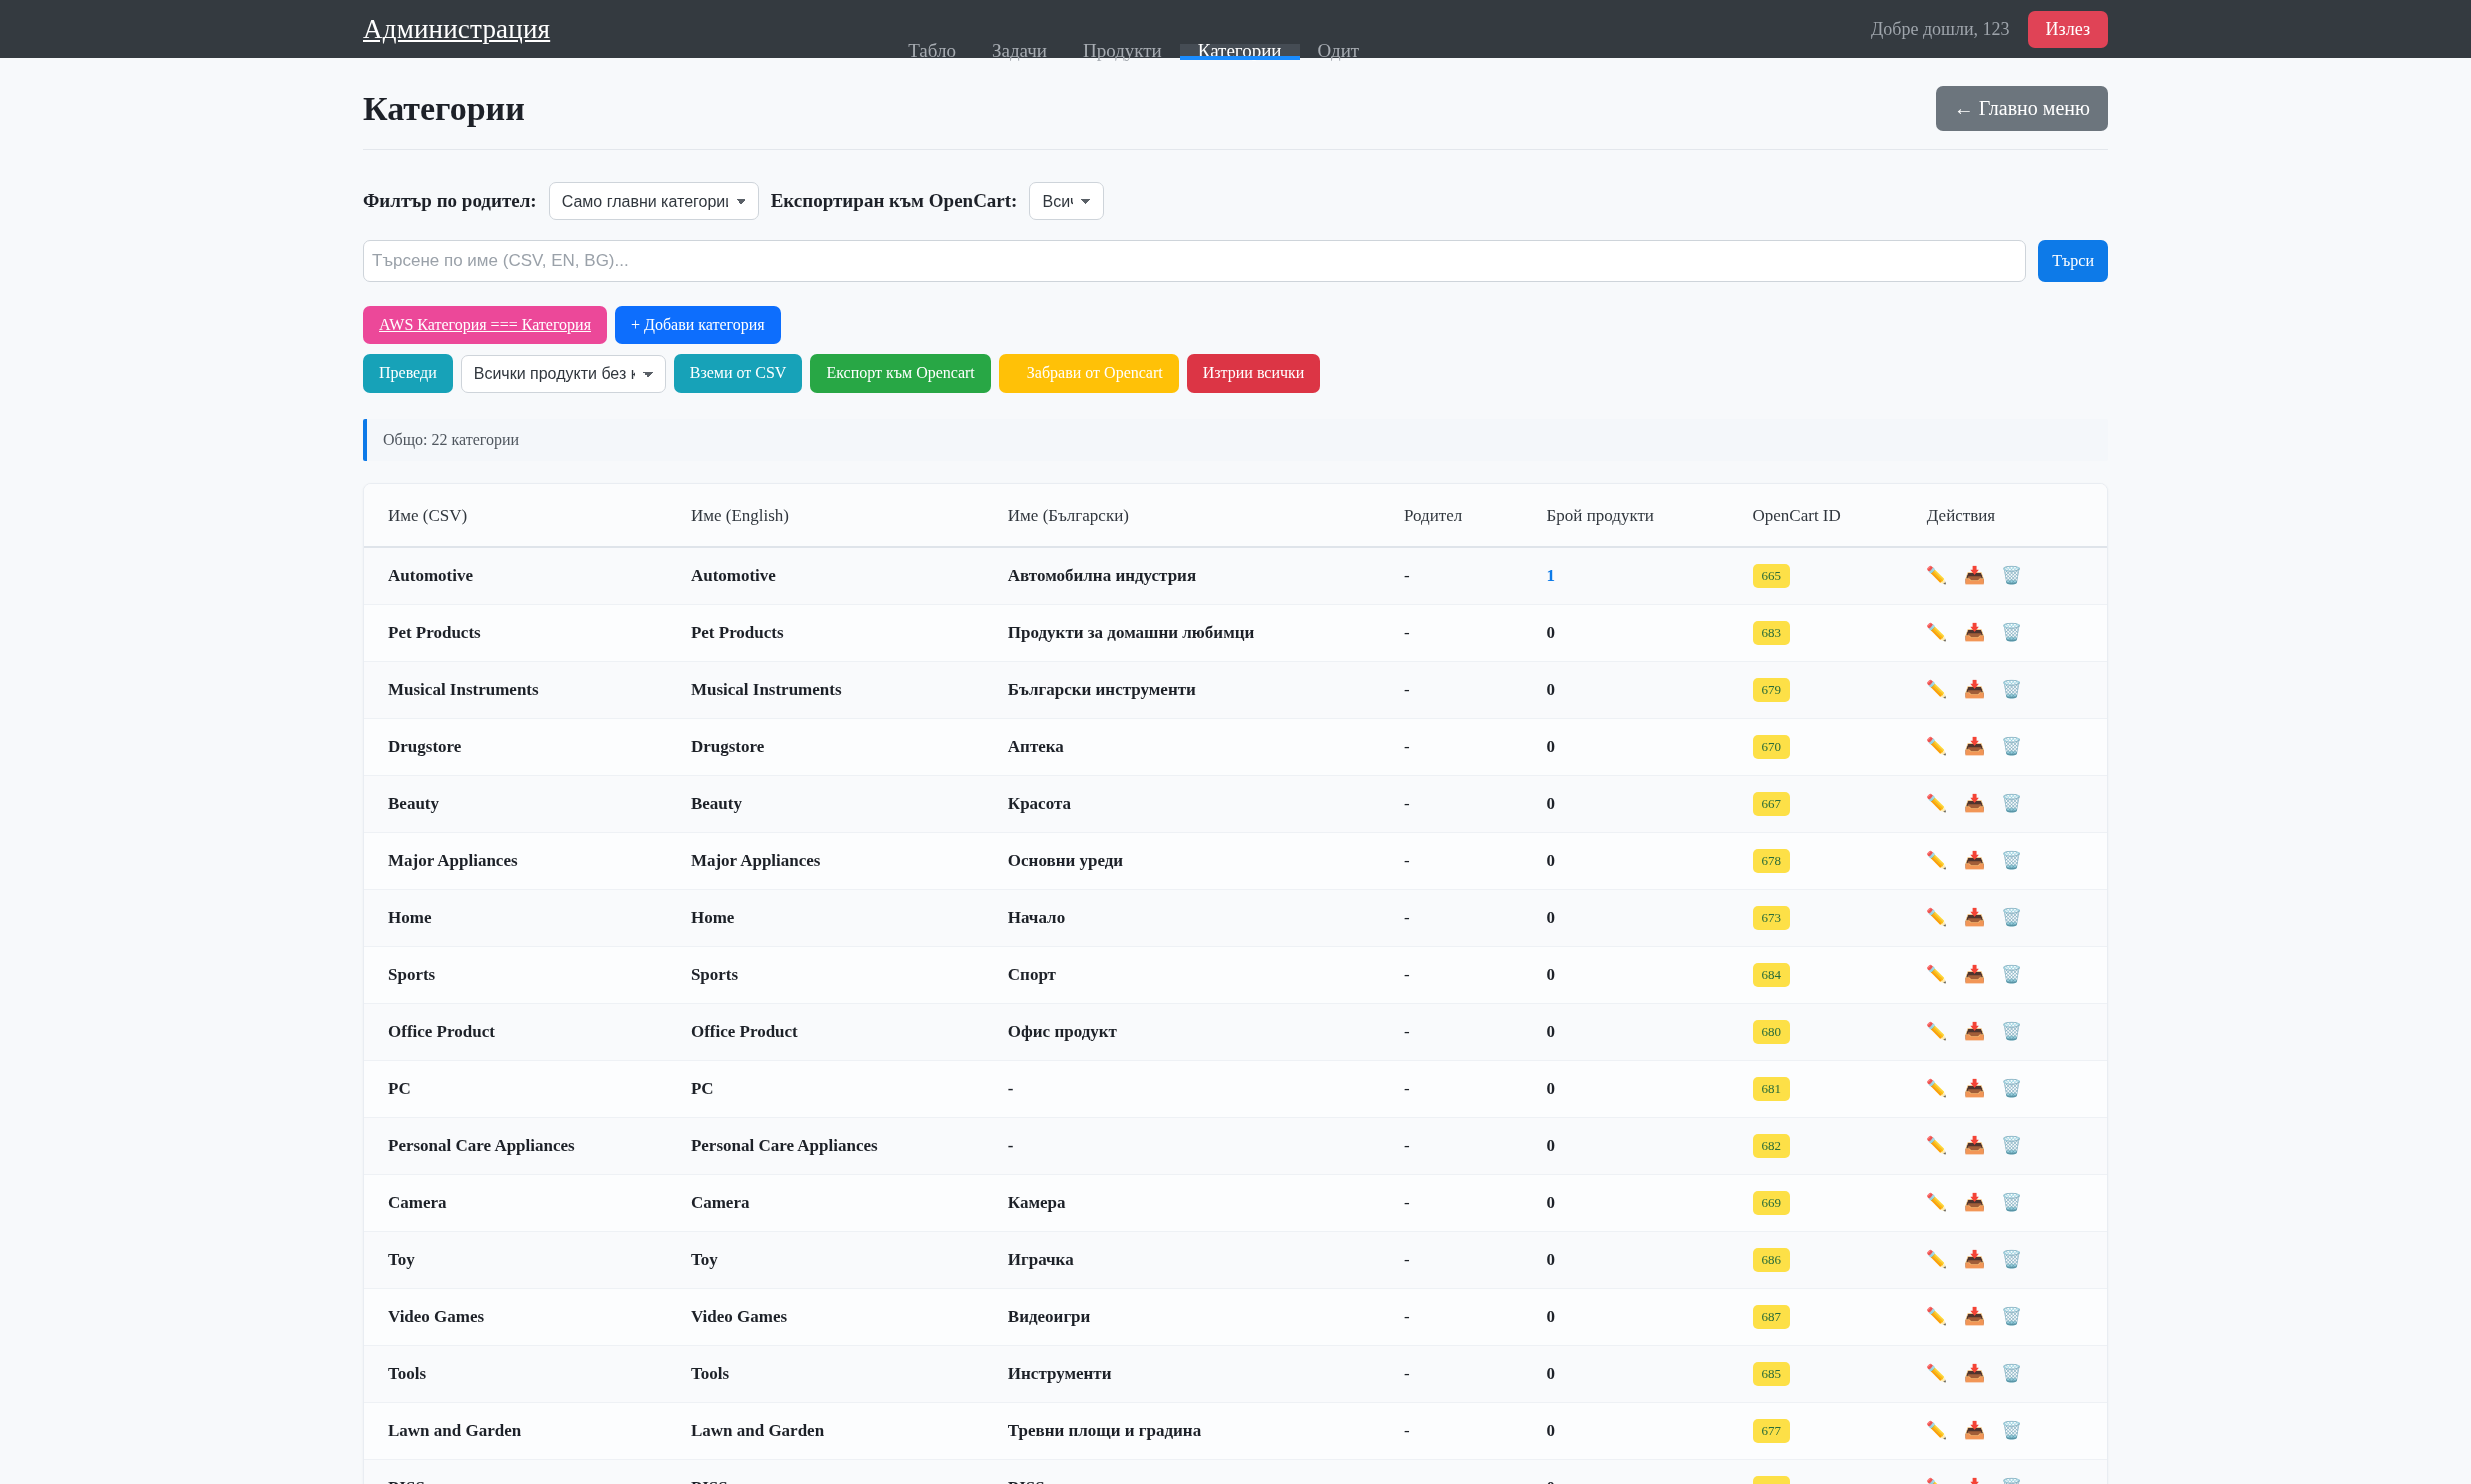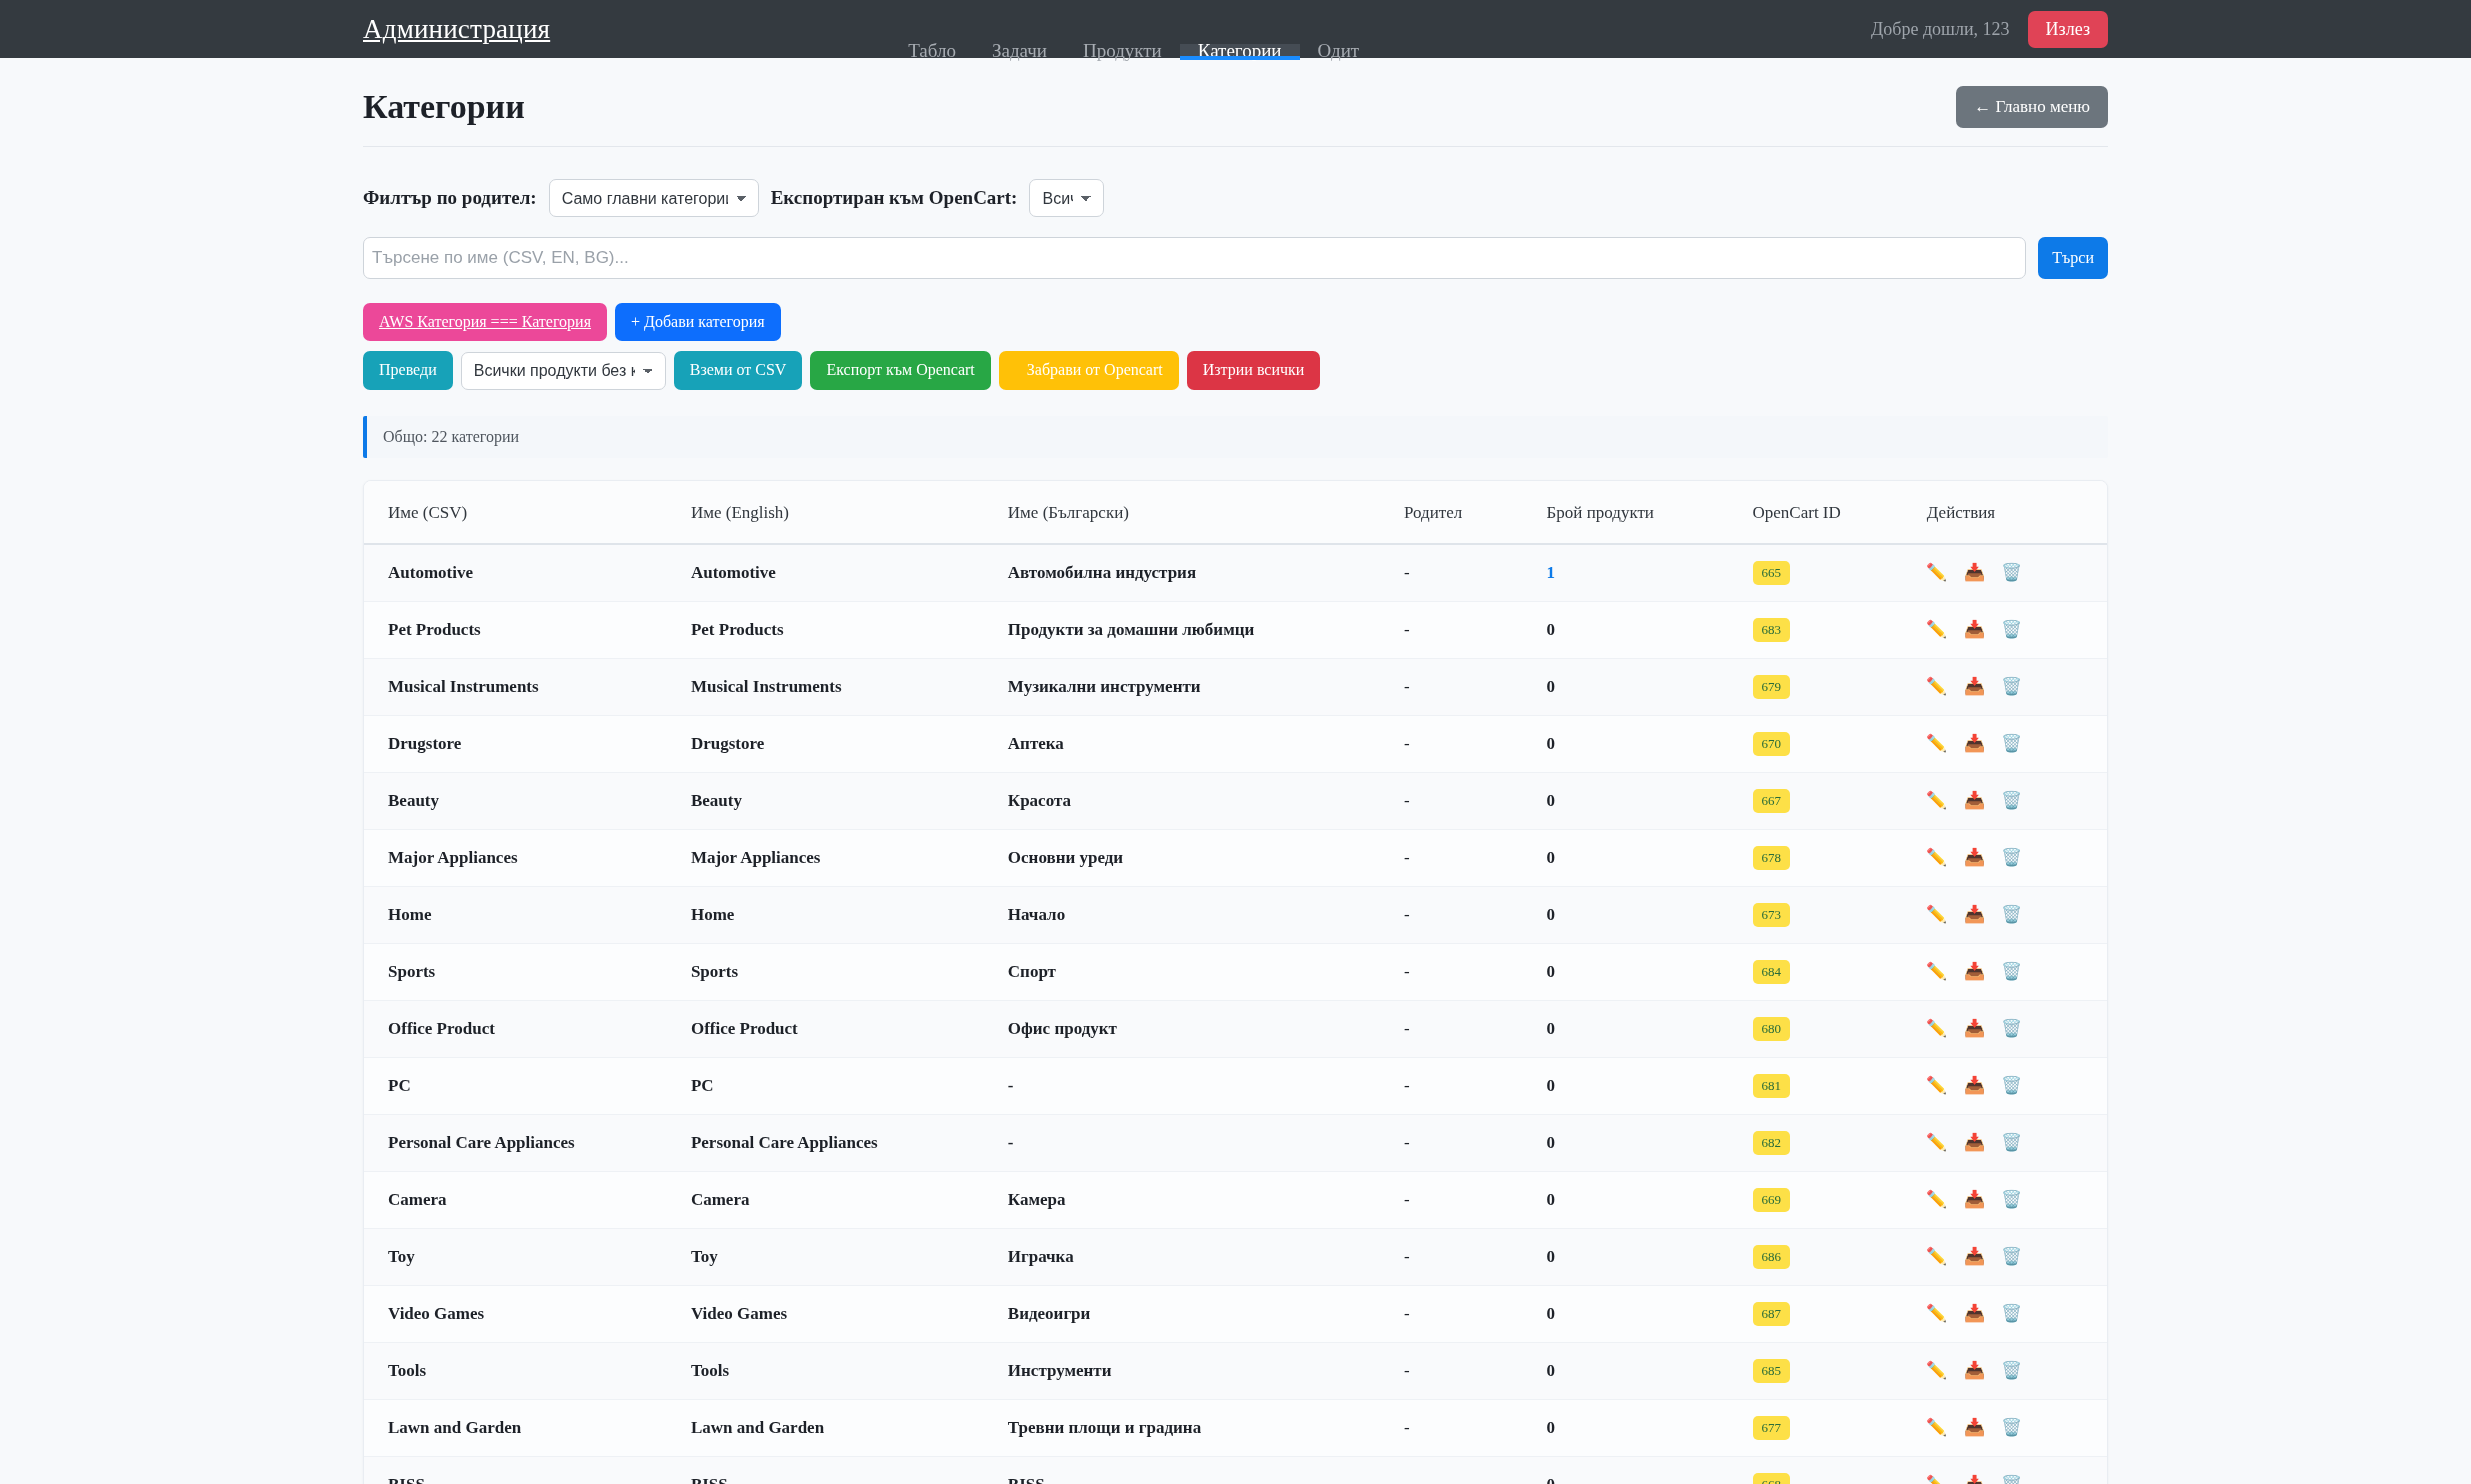--- a/index.html
+++ b/index.html
@@ -92,21 +92,21 @@
     font-size: 34px;
     color: #1d2128;
     margin: 0;
     font-weight: 700;
   }
   .btn-main-menu {
     background: #6c757d;
     color: #fff;
     border: none;
     border-radius: 7px;
-    font-size: 17px;
+    font-size: 20px;
     padding: 11px 18px;
     font-family: inherit;
     cursor: pointer;
   }
 
   
   .filters {
     display: flex;
     align-items: center;
     gap: 12px;
@@ -376,21 +376,21 @@
               <div class="act-icons">
                 <button class="act-icon">✏️</button>
                 <button class="act-icon">📥</button>
                 <button class="act-icon">🗑️</button>
               </div>
             </td>
           </tr>
           <tr>
             <td class="c-csv">Musical Instruments</td>
             <td class="c-en">Musical Instruments</td>
-            <td class="c-bg">Музикални инструменти</td>
+            <td class="c-bg">Български инструменти</td>
             <td class="c-parent">-</td>
             <td class="c-count">0</td>
             <td class="c-ocid"><span class="badge-oc">679</span></td>
             <td class="c-act">
               <div class="act-icons">
                 <button class="act-icon">✏️</button>
                 <button class="act-icon">📥</button>
                 <button class="act-icon">🗑️</button>
               </div>
             </td>

